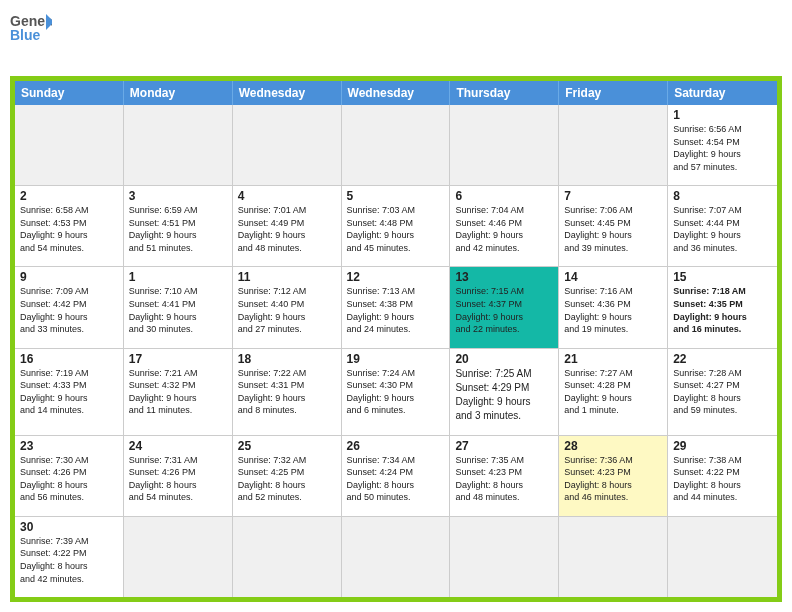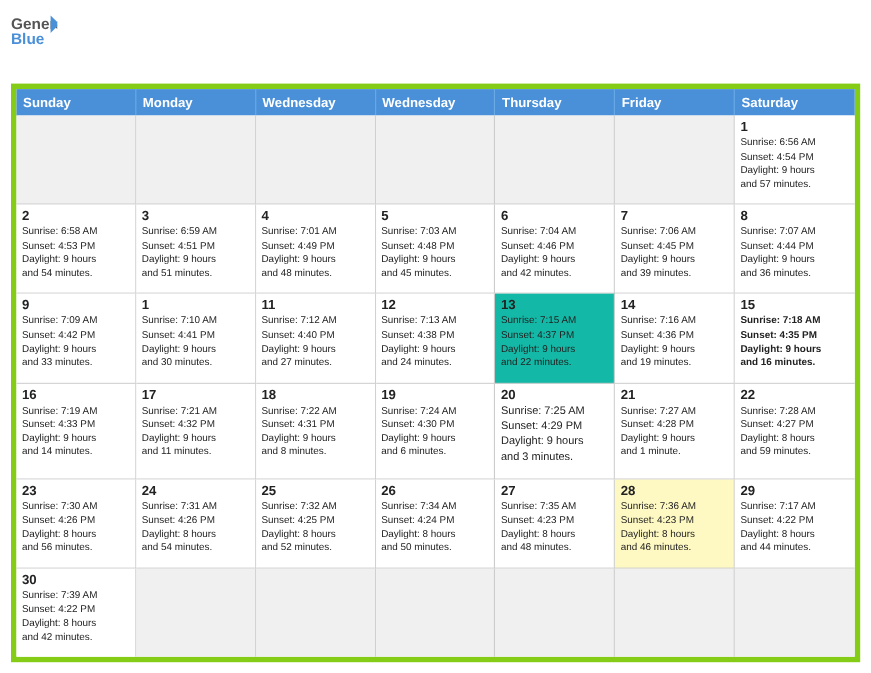--- a/index.html
+++ b/index.html
@@ -270,21 +270,21 @@
         </div>
         <div style="border-right: 1px solid rgb(204, 204, 204); border-bottom: 1px solid rgb(204, 204, 204); padding: 3px 5px; background: #fef9c3; overflow: hidden;">
           <span style="font-weight: bold; font-size: 12px; display: block; margin-bottom: 1px; font-family: Arial; color: rgb(34, 34, 34);">28</span>
           <span style="font-size: 9px; line-height: 1.4; color: rgb(34, 34, 34); font-family: Arial; white-space: pre-line; display: block;">Sunrise: 7:36 AM
 Sunset: 4:23 PM
 Daylight: 8 hours
 and 46 minutes.</span>
         </div>
         <div style="border-right: none; border-bottom: 1px solid rgb(204, 204, 204); padding: 3px 5px; background: rgb(255, 255, 255); overflow: hidden;">
           <span style="font-weight: bold; font-size: 12px; display: block; margin-bottom: 1px; font-family: Arial; color: rgb(34, 34, 34);">29</span>
-          <span style="font-size: 9px; line-height: 1.4; color: rgb(34, 34, 34); font-family: Arial; white-space: pre-line; display: block;">Sunrise: 7:17 AM
+          <span style="font-size: 9px; line-height: 1.4; color: rgb(34, 34, 34); font-family: Arial; white-space: pre-line; display: block;">Sunrise: 7:38 AM
 Sunset: 4:22 PM
 Daylight: 8 hours
 and 44 minutes.</span>
         </div>
         <div style="border-right: 1px solid rgb(204, 204, 204); border-bottom: none; padding: 3px 5px; background: rgb(255, 255, 255); overflow: hidden;">
           <span style="font-weight: bold; font-size: 12px; display: block; margin-bottom: 1px; font-family: Arial; color: rgb(34, 34, 34);">30</span>
           <span style="font-size: 9px; line-height: 1.4; color: rgb(34, 34, 34); font-family: Arial; white-space: pre-line; display: block;">Sunrise: 7:39 AM
 Sunset: 4:22 PM
 Daylight: 8 hours
 and 42 minutes.</span>

